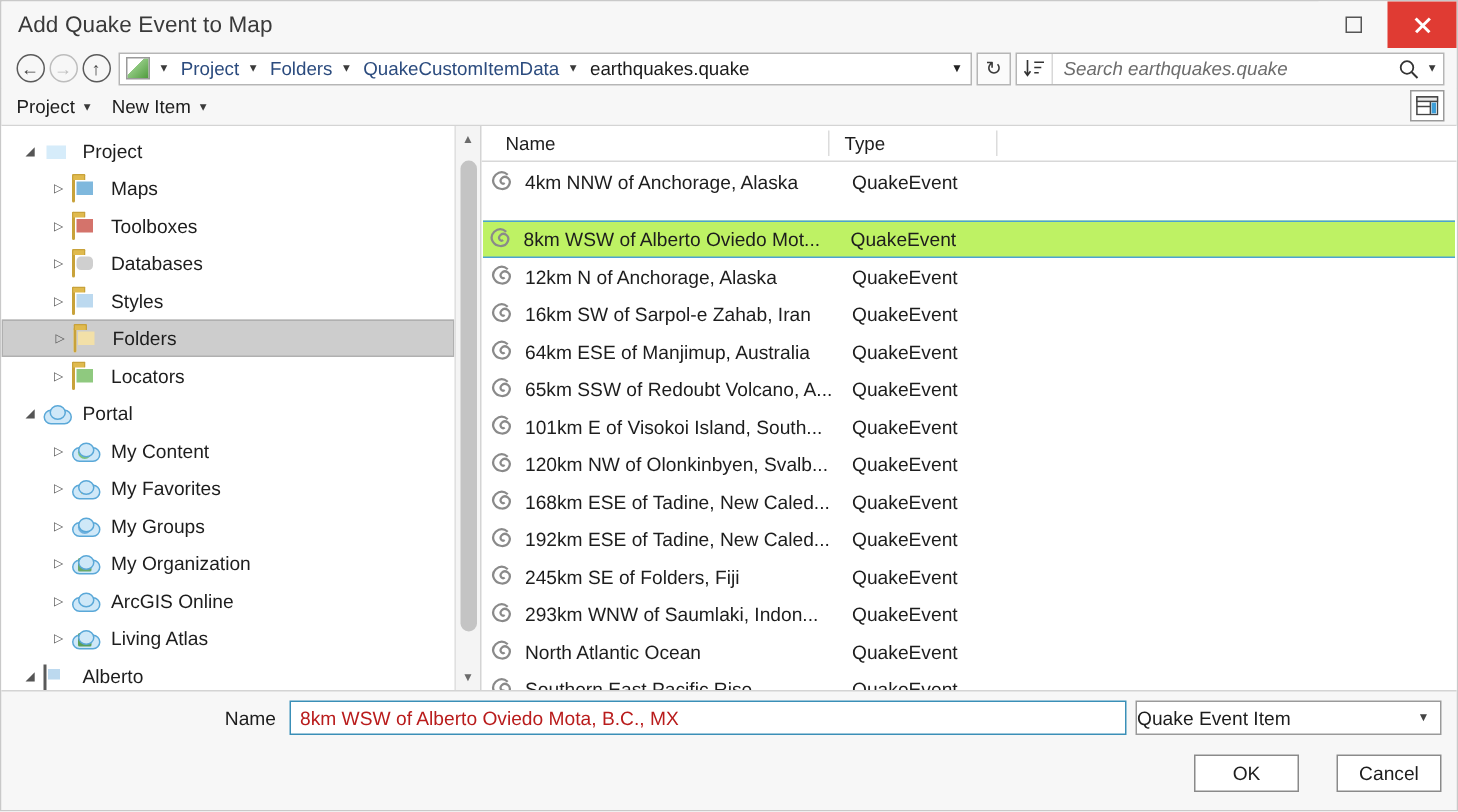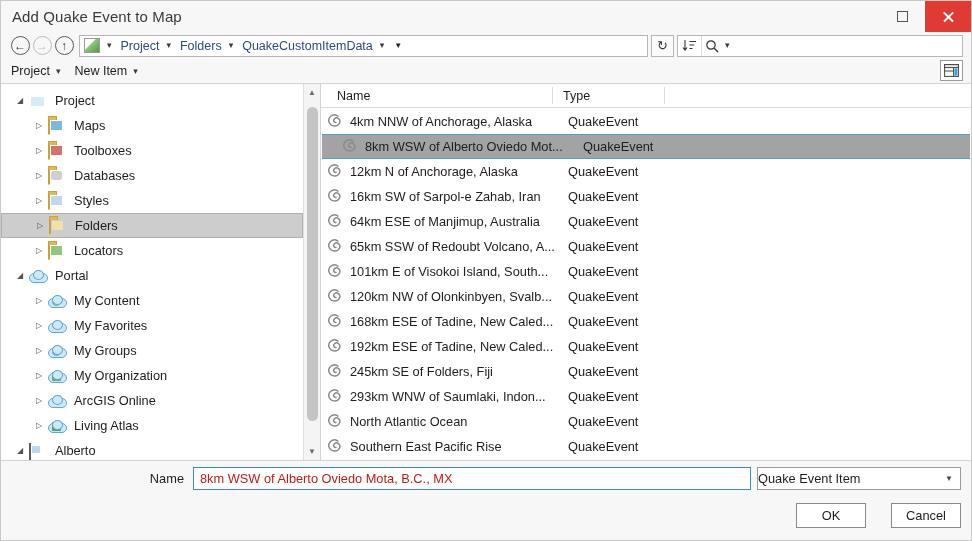--- a/index.html
+++ b/index.html
@@ -319,26 +319,27 @@
   .rows { flex: 1 1 auto; overflow: hidden; padding-top: 1px; }
   .row {
     height: 25px;
     display: flex;
     align-items: center;
     font-size: 12.8px;
     color: #1d1d1d;
     padding-left: 4px;
   }
   .row.sel {
-    background: #a3a3a3;
+    background: #bef264;
     border-top: 1px solid #4ba3d3;
     border-bottom: 1px solid #4ba3d3;
     margin-left: 1px;
     margin-right: 1px;
-    padding-left: 18px;
+    padding-left: 2px;
+    margin-top: 13px;
   }
   .quake-ic {
     width: 18px; height: 17px; flex: 0 0 18px;
     margin-right: 7px; position: relative;
   }
   .r-name { width: 212px; flex: 0 0 212px; white-space: nowrap; overflow: hidden; }
   .r-type { flex: 0 0 auto; padding-left: 6px; white-space: nowrap; }
 
   
   .footer {
@@ -438,34 +439,36 @@
 
       <div class="crumb">Project</div>
       <div class="caret">▾</div>
 
       <div class="crumb">Folders</div>
       <div class="caret">▾</div>
 
       <div class="crumb">QuakeCustomItemData</div>
       <div class="caret">▾</div>
 
+      <div class="crumb-current">earthquakes.quake</div>
       <div class="crumb-dd">▼</div>
     </div>
 
     <div class="iconbtn">
       <span>↻</span>
     </div>
 
     <div class="searchbox">
       <div class="sortglyph">
         <svg width="15" height="13" viewBox="0 0 15 13">
           <path d="M3 1 L3 11 M1 8.5 L3 11.2 L5 8.5" stroke="#333" stroke-width="1.1" fill="none"></path>
           <path d="M7.5 2.5 H14 M7.5 6 H12.2 M7.5 9.5 H10.5" stroke="#333" stroke-width="1.1"></path>
         </svg>
       </div>
+      <div class="search-ph">Search earthquakes.quake</div>
       <div class="mag">
         <svg width="14" height="14" viewBox="0 0 14 14">
           <circle cx="6" cy="6" r="4.2" stroke="#333" stroke-width="1.2" fill="none"></circle>
           <path d="M9.2 9.2 L13 13" stroke="#333" stroke-width="1.3"></path>
         </svg>
       </div>
       <div class="caret">▾</div>
     </div>
   </div>
 

